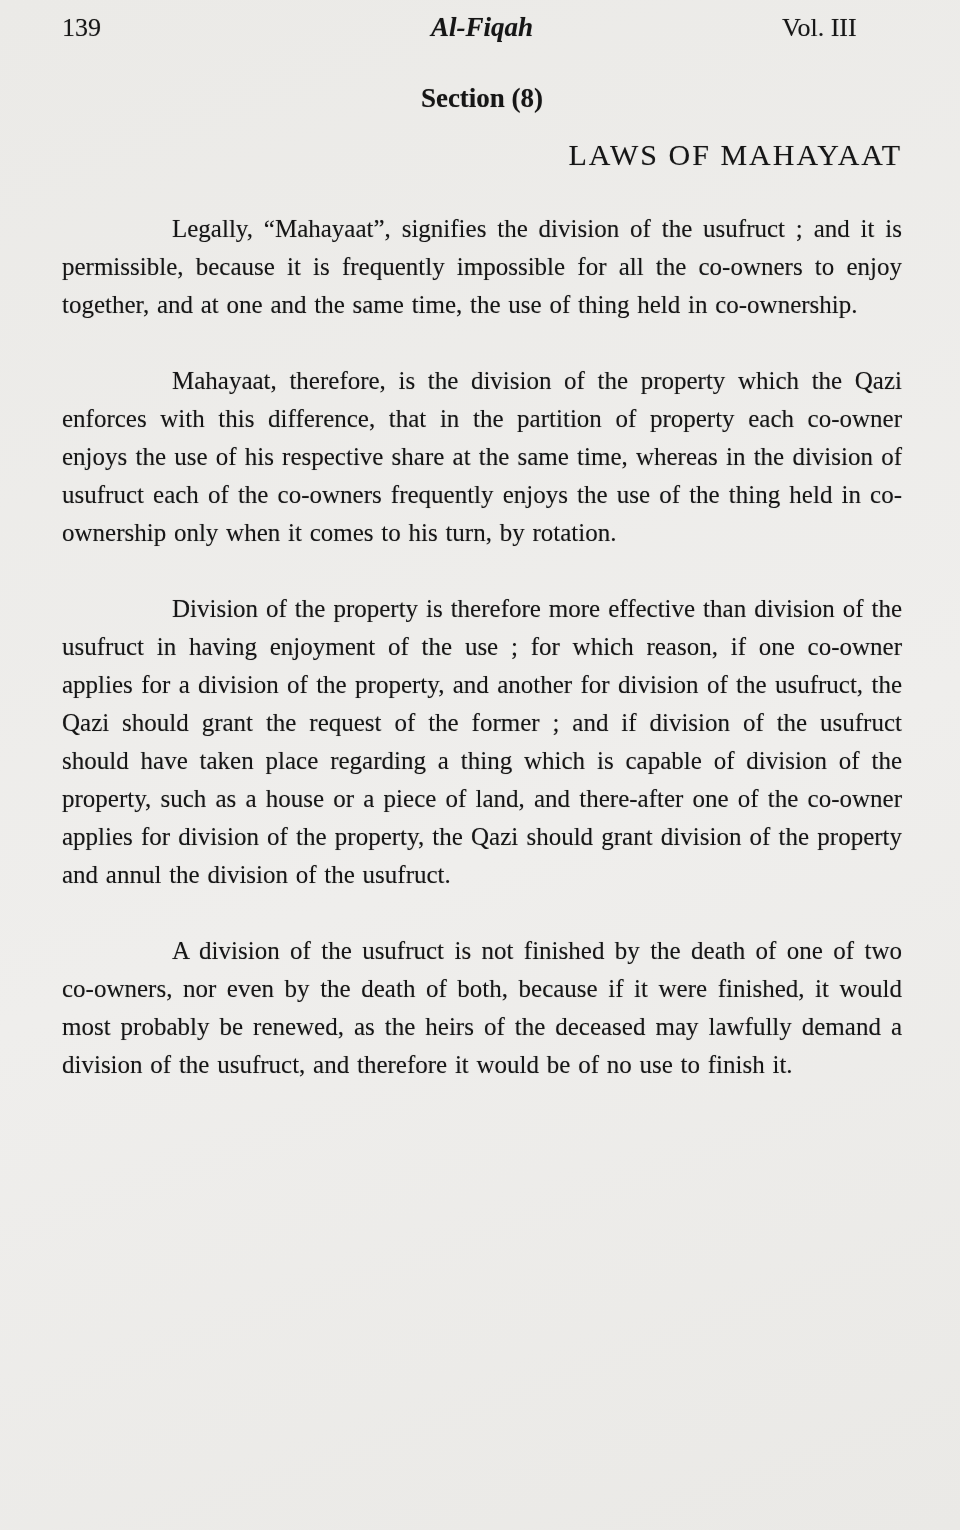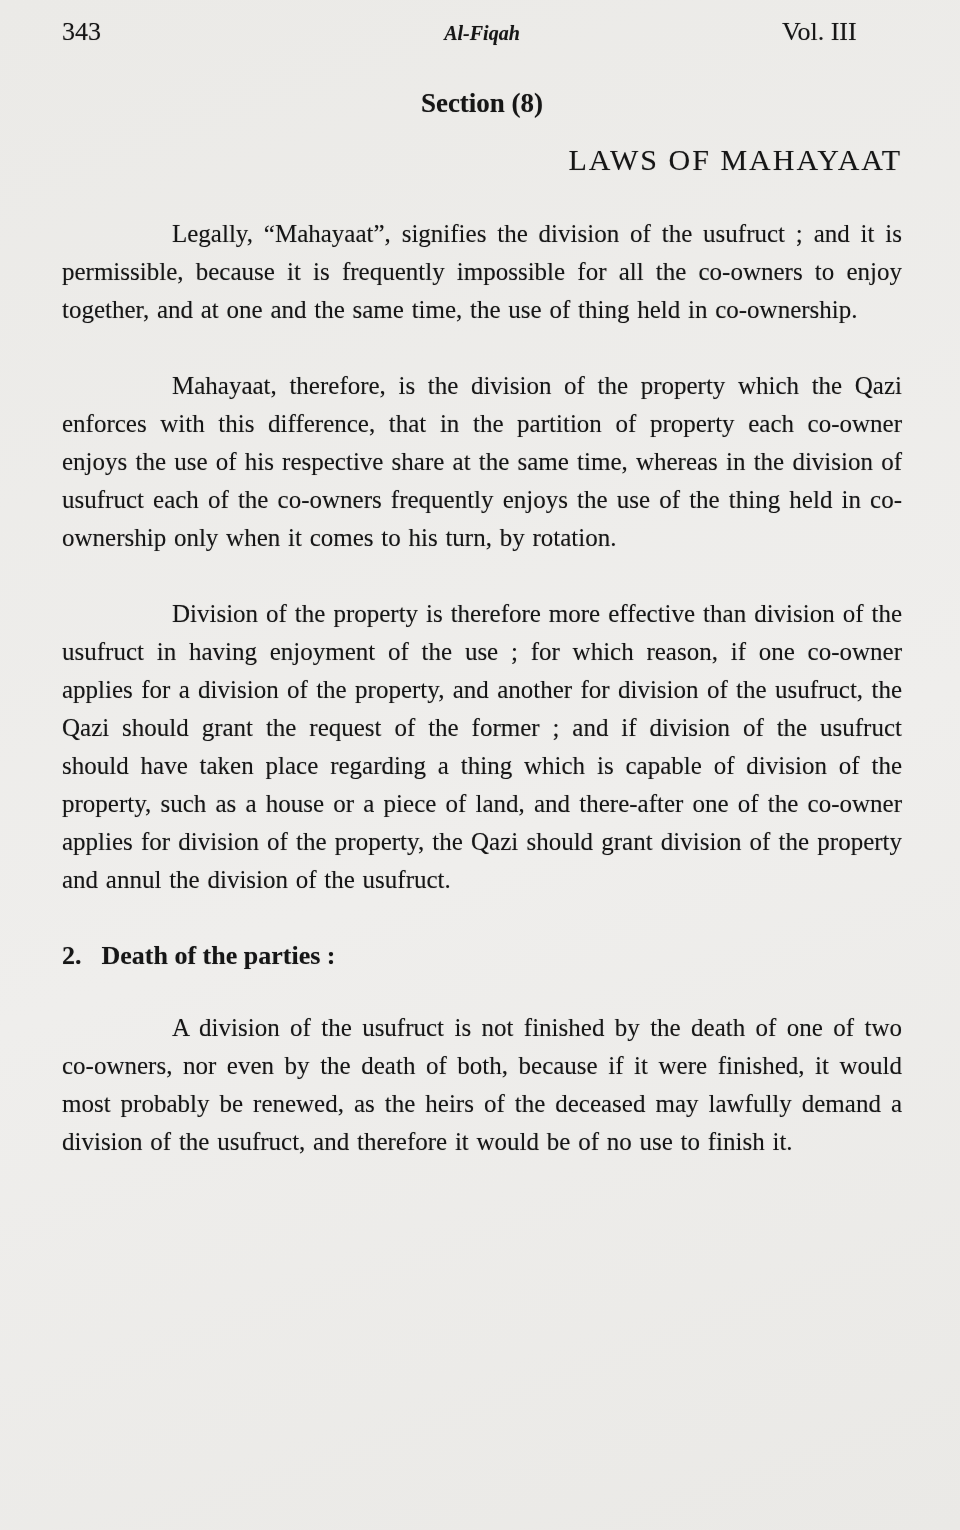--- a/index.html
+++ b/index.html
@@ -28,24 +28,23 @@
     font-size: 26px;
     line-height: 34px;
   }
   .running-head .page-number {
     min-width: 120px;
     text-align: left;
   }
   .running-head .running-title {
     font-weight: bold;
     font-style: italic;
-    font-size: 20px;
+    font-size: 27px;
     text-align: center;
     flex: 1;
-    margin-top: 6px;
   }
   .running-head .volume {
     min-width: 120px;
     text-align: left;
   }
   .section-label {
     margin-top: 38px;
     text-align: center;
     font-weight: bold;
     font-size: 27px;
@@ -83,36 +82,33 @@
     text-indent: 110px;
     word-spacing: 1.5px;
   }
 </style>
 </head>
 <body>
 
 <div class="page">
 
   <header class="running-head">
-    <span class="page-number">343</span>
+    <span class="page-number">139</span>
     <span class="running-title">Al-Fiqah</span>
     <span class="volume">Vol. III</span>
   </header>
 
   <div class="section-label">Section (8)</div>
 
   <div class="chapter-title">LAWS OF MAHAYAAT</div>
 
 
   <section>
     <p class="body-para">Legally, “Mahayaat”, signifies the division of the usufruct ; and it is permissible, because it is frequently impossible for all the co-owners to enjoy together, and at one and the same time, the use of thing held in co-ownership.</p>
     <p class="body-para">Mahayaat, therefore, is the division of the property which the Qazi enforces with this difference, that in the partition of property each co-owner enjoys the use of his respective share at the same time, whereas in the division of usufruct each of the co-owners frequently enjoys the use of the thing held in co-ownership only when it comes to his turn, by rotation.</p>
     <p class="body-para">Division of the property is therefore more effective than division of the usufruct in having enjoyment of the use ; for which reason, if one co-owner applies for a division of the property, and another for division of the usufruct, the Qazi should grant the request of the former ; and if division of the usufruct should have taken place regarding a thing which is capable of division of the property, such as a house or a piece of land, and there-after one of the co-owner applies for division of the property, the Qazi should grant  division of the property and annul the division of the usufruct.</p>
   </section>
 
   <section>
-    <h2 class="section-heading">
-      <span class="num">2.</span><span>Death of the parties :</span>
-    </h2>
     <p class="body-para">A division of the usufruct is not finished by the death of one of two co-owners, nor even by the death of both, because if it were finished, it would most probably be renewed, as the heirs of the deceased may lawfully demand a division of the usufruct, and therefore it would be of no use to finish it.</p>
   </section>
 
 </div>
 
 </body></html>

